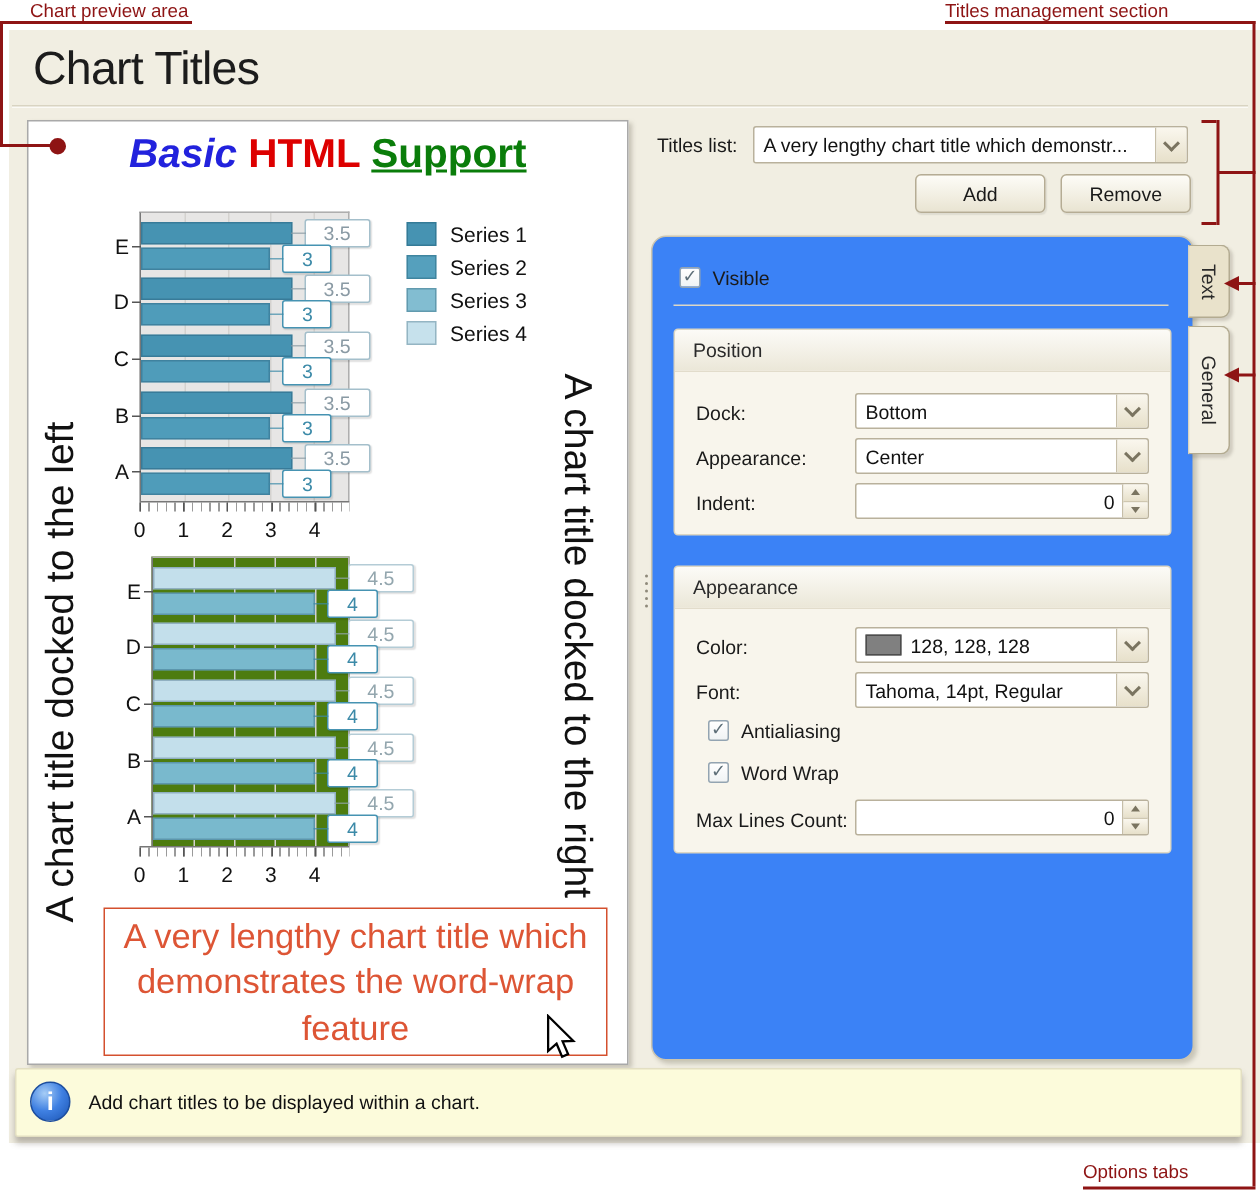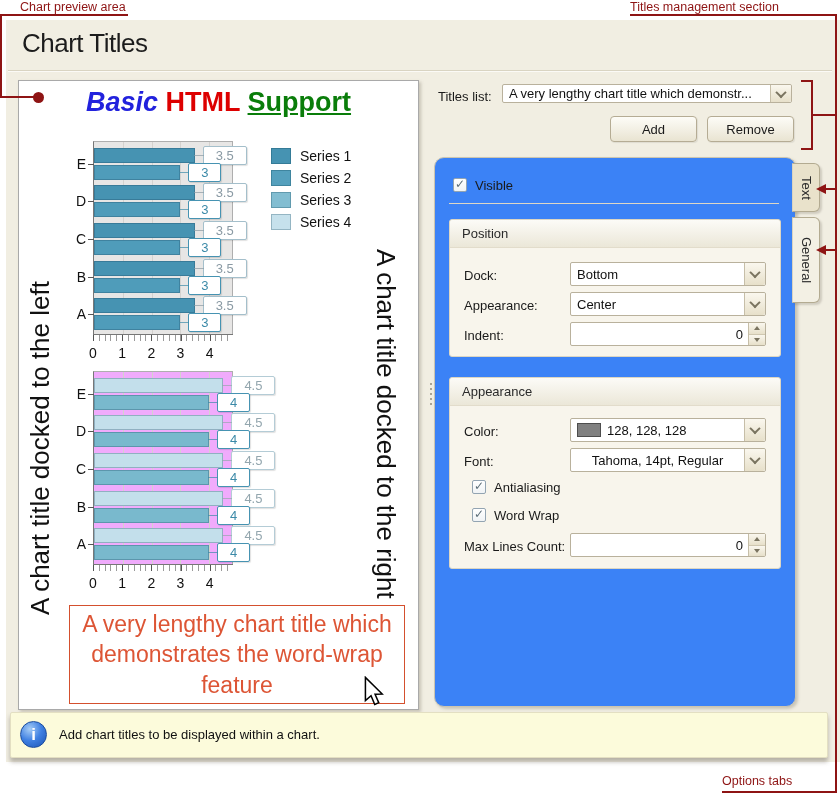--- a/index.html
+++ b/index.html
@@ -6,21 +6,21 @@
   #root{position:relative;width:840px;height:796px;background:#fff;overflow:hidden;
         font-family:"Liberation Sans","DejaVu Sans",sans-serif;color:#1a1a1a;}
   
   .ann{position:absolute;font-size:12.5px;color:#8e1414;white-space:nowrap;z-index:50;}
   .cline{position:absolute;background:#8e1414;z-index:50;}
   .bullet{position:absolute;width:11px;height:11px;border-radius:50%;background:#8e1414;z-index:50;}
   .arr-left{position:absolute;width:0;height:0;border-top:5px solid transparent;
             border-bottom:5px solid transparent;border-right:10px solid #8e1414;z-index:50;}
   
   #dialog{position:absolute;left:6px;top:20px;right:0;height:742px;background:#f1eee2;}
-  #page-title{position:absolute;left:16px;top:8px;font-size:26px;letter-spacing:-0.5px;color:#1c1c1c;}
+  #page-title{position:absolute;left:16px;top:8px;font-size:31px;letter-spacing:-0.5px;color:#1c1c1c;}
   #title-divider{position:absolute;left:2px;top:50px;right:8px;height:1px;background:#d9d4c2;border-bottom:1px solid #fbfaf6;}
   
   #preview{position:absolute;left:12px;top:60px;width:399px;height:628px;background:#fff;
            border:1px solid #a9a9a9;box-shadow:2px 2px 3px rgba(120,115,100,.35);}
   #html-title{position:absolute;left:0;right:0;top:6px;text-align:center;font-size:27px;font-weight:bold;white-space:nowrap;}
   #html-title .t-basic{color:#2222dd;font-style:italic;}
   #html-title .t-html{color:#dd0000;}
   #html-title .t-support{color:#0a7d0a;text-decoration:underline;}
   .side-title{position:absolute;font-size:26px;color:#111;writing-mode:vertical-rl;
               display:flex;align-items:center;justify-content:center;white-space:nowrap;}
@@ -52,21 +52,21 @@
   #legend{position:absolute;left:252px;top:66px;display:flex;flex-direction:column;gap:5px;}
   .legend-row{display:flex;align-items:center;gap:9px;height:17px;}
   .legend-swatch{width:20px;height:16px;border:1px solid rgba(0,50,70,.25);box-sizing:border-box;}
   .legend-label{font-size:14px;color:#111;}
   
   #splitter{position:absolute;left:419px;top:60px;width:12px;height:628px;display:flex;flex-direction:column;
             align-items:center;justify-content:center;gap:3px;}
   #splitter i{width:2px;height:2px;background:#8f8a7a;border-radius:50%;}
   
   .field-label{position:absolute;font-size:13px;color:#1a1a1a;white-space:nowrap;}
-  .combo{position:absolute;height:19px;background:#fff;border:1px solid #b9b19c;border-radius:2px;
+  .combo{position:absolute;height:25px;background:#fff;border:1px solid #b9b19c;border-radius:2px;
          display:flex;align-items:center;box-sizing:border-box;}
   .combo-text{flex:1;padding:0 6px;font-size:13px;white-space:nowrap;overflow:hidden;color:#111;}
   .combo-btn{width:20px;align-self:stretch;background:linear-gradient(#faf7ee,#e7e0ca);
              border-left:1px solid #c6bea8;display:flex;align-items:center;justify-content:center;border-radius:0 2px 2px 0;}
   .chev{width:6px;height:6px;border-right:2px solid #7a7460;border-bottom:2px solid #7a7460;
         transform:rotate(45deg) translate(-1px,-1px);}
   .btn{position:absolute;height:26px;background:linear-gradient(#fdfcf7,#e9e4d2);border:1px solid #b5ac94;
        border-radius:4px;font-size:13px;color:#1a1a1a;display:flex;align-items:center;justify-content:center;
        box-shadow:1px 1px 1px rgba(0,0,0,.08);box-sizing:border-box;}
   
@@ -248,21 +248,21 @@
             <span class="legend-swatch" style="background: rgb(130, 189, 209);"></span>
             <span class="legend-label">Series 3</span>
           </div>
           <div class="legend-row">
             <span class="legend-swatch" style="background: rgb(198, 225, 236);"></span>
             <span class="legend-label">Series 4</span>
           </div>
         </div>
 
       <div class="chart" style="left:74px;top:290px;">
-        <div class="plot" style="background: #f0abfc;">
+        <div class="plot" style="background: #4d7c0f; margin-left: 8px;">
             <div class="gridline" style="left: 20.8333%;"></div>
             <div class="gridline" style="left: 41.6667%;"></div>
             <div class="gridline" style="left: 62.5%;"></div>
             <div class="gridline" style="left: 83.3333%;"></div>
             <div class="cat-row">
               <div class="bar-wrap">
                 <div class="bar" style="width: 93.75%; background: rgb(195, 223, 235);">
                   <div class="val-box" style="border-color: rgb(180, 204, 214); color: rgb(147, 166, 174);">4.5</div>
                 </div>
               </div>
@@ -404,21 +404,21 @@
       <div class="group-header">Appearance</div>
       <span class="field-label" style="left:14px;top:46px;">Color:</span>
       <div class="combo" style="left:120px;top:40px;width:196px;height:24px;">
         <span class="swatch"></span>
         <span class="combo-text">128, 128, 128</span>
         <span class="combo-btn">
             <i class="chev"></i>
           </span>
       </div>
       <span class="field-label" style="left:14px;top:76px;">Font:</span>
-      <div class="combo" style="left:120px;top:70px;width:196px;height:24px;text-align:center;">
+      <div class="combo" style="left:120px;top:70px;width:196px;height:24px;">
         <span class="combo-text">Tahoma, 14pt, Regular</span>
         <span class="combo-btn">
             <i class="chev"></i>
           </span>
       </div>
       <span class="cb checked" style="left:22px;top:102px;"></span>
       <span class="cb-label" style="left:44px;top:102px;">Antialiasing</span>
       <span class="cb checked" style="left:22px;top:130px;"></span>
       <span class="cb-label" style="left:44px;top:130px;">Word Wrap</span>
       <span class="field-label" style="left:14px;top:161px;">Max Lines Count:</span>

